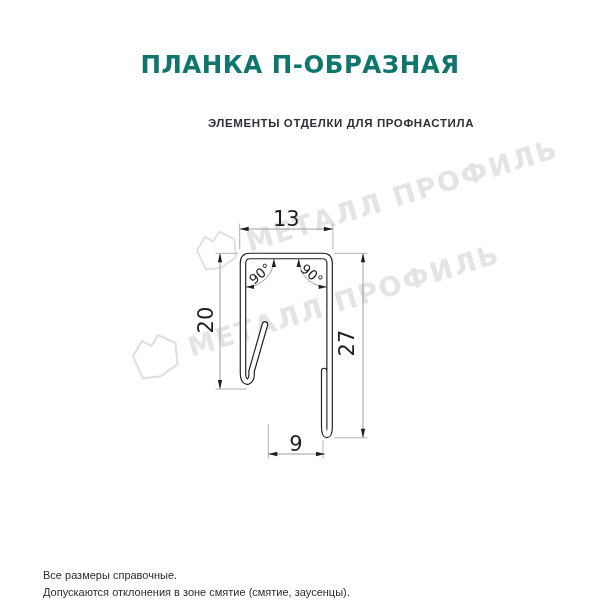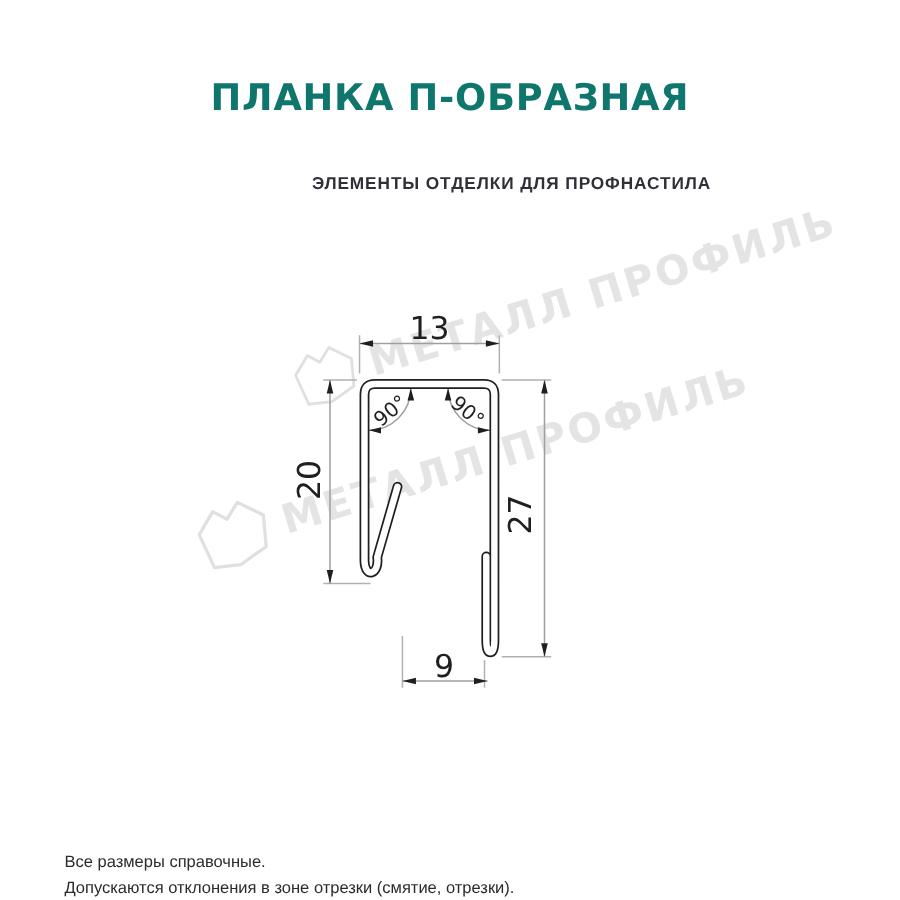--- a/index.html
+++ b/index.html
@@ -105,16 +105,16 @@
     <text class="dt" x="286.3" y="226" text-anchor="middle">13</text>
     <text class="dt" x="213" y="320" text-anchor="middle" transform="rotate(-90 213 320)">20</text>
     <text class="dt" x="354" y="343" text-anchor="middle" transform="rotate(-90 354 343)">27</text>
     <text class="dt" x="296" y="451" text-anchor="middle">9</text>
     <text class="at" x="260" y="278.5" text-anchor="middle" transform="rotate(-40 260 273.5)">90°</text>
     <text class="at" x="312" y="279" text-anchor="middle" transform="rotate(40 312 274)">90°</text>
   </svg>
 
   <div class="footer">
     <p>Все размеры справочные.</p>
-    <p>Допускаются отклонения в зоне отрезки (смятие, отрезки).</p>
+    <p>Допускаются отклонения в зоне смятие (смятие, заусенцы).</p>
   </div>
 
 </div>
 
 </body></html>

